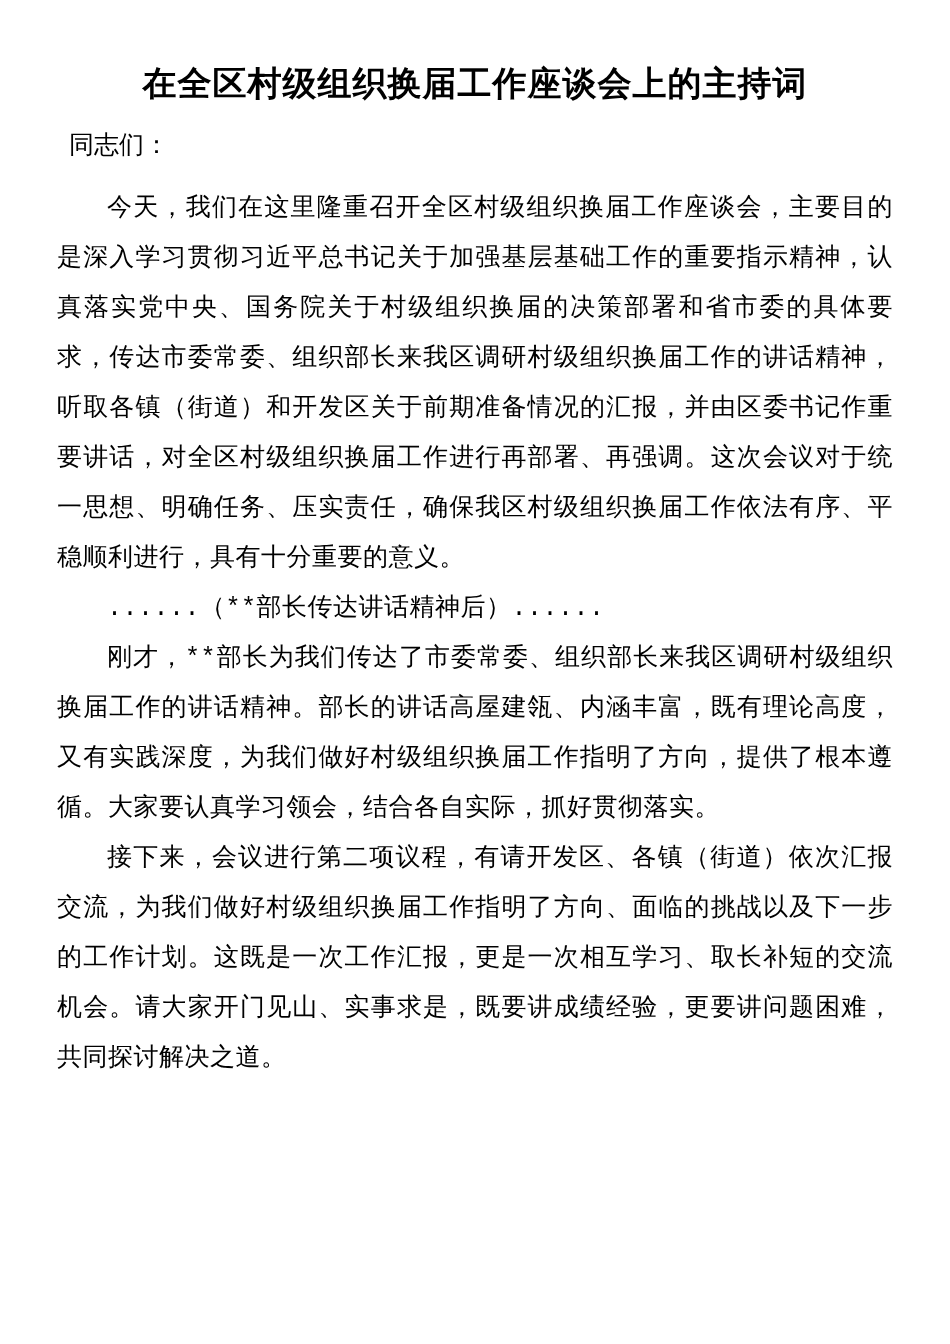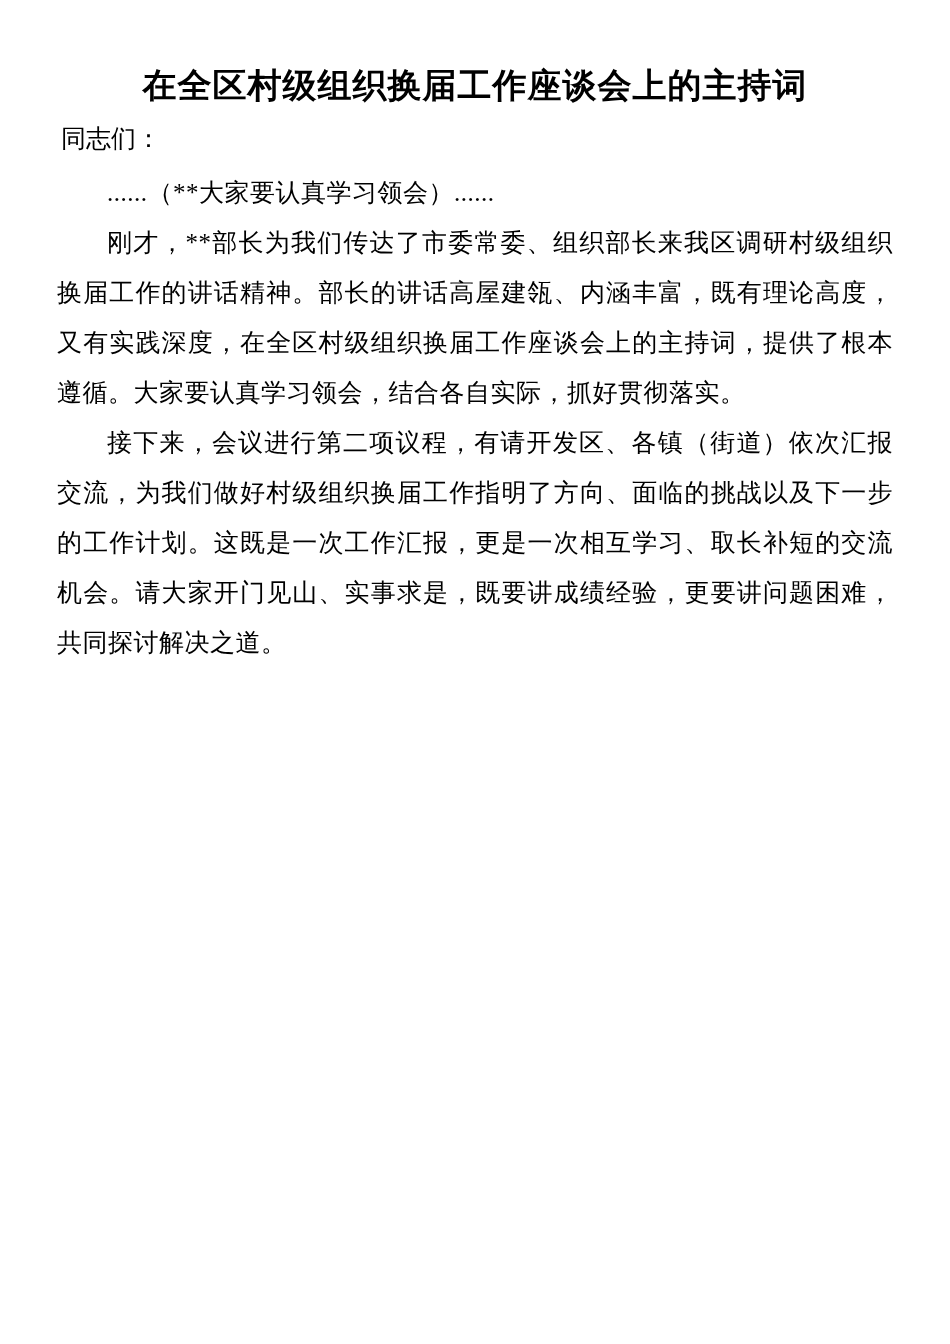--- a/index.html
+++ b/index.html
@@ -8,34 +8,34 @@
     background: #ffffff;
   }
   .page {
     position: relative;
     width: 950px;
     height: 1344px;
     margin: 0 auto;
     background: #ffffff;
     box-sizing: border-box;
     padding: 62px 57px 0 57px;
-    font-family: Liberation Serif, serif;
+    font-family: Liberation Mono, monospace;
     color: #000000;
     overflow: hidden;
   }
   .doc-title {
     margin: 0 0 2px 0;
     font-size: 34px;
     font-weight: 700;
     line-height: 48px;
     text-align: center;
     letter-spacing: 1px;
   }
   .salutation {
-    margin: 4px;
+    margin: 12px;
     font-size: 25px;
     line-height: 50px;
     text-align: left;
   }
   .para {
     margin: 0;
     font-size: 25px;
     line-height: 50px;
     text-align: justify;
     text-justify: inter-ideograph;
@@ -45,20 +45,21 @@
   }
 </style>
 </head>
 <body>
 
 <div class="page">
   <h1 class="doc-title">在全区村级组织换届工作座谈会上的主持词</h1>
 
   <p class="salutation">同志们：</p>
 
+  <p class="para">今天，我们在这里隆重召开全区村级组织换届工作座谈会，主要目的是深入学习贯彻习近平总书记关于加强基层基础工作的重要指示精神，认真落实党中央、国务院关于村级组织换届的决策部署和省市委的具体要求，传达市委常委、组织部长来我区调研村级组织换届工作的讲话精神，听取各镇（街道）和开发区关于前期准备情况的汇报，并由区委书记作重要讲话，对全区村级组织换届工作进行再部署、再强调。这次会议对于统一思想、明确任务、压实责任，确保我区村级组织换届工作依法有序、平稳顺利进行，具有十分重要的意义。</p>
 
 
-  <p class="para">......（**大家要认真学习领会）......</p>
+  <p class="para">......（**部长传达讲话精神后）......</p>
 
-  <p class="para">刚才，**部长为我们传达了市委常委、组织部长来我区调研村级组织换届工作的讲话精神。部长的讲话高屋建瓴、内涵丰富，既有理论高度，又有实践深度，在全区村级组织换届工作座谈会上的主持词，提供了根本遵循。大家要认真学习领会，结合各自实际，抓好贯彻落实。</p>
+  <p class="para">刚才，**部长为我们传达了市委常委、组织部长来我区调研村级组织换届工作的讲话精神。部长的讲话高屋建瓴、内涵丰富，既有理论高度，又有实践深度，为我们做好村级组织换届工作指明了方向，提供了根本遵循。大家要认真学习领会，结合各自实际，抓好贯彻落实。</p>
 
   <p class="para">接下来，会议进行第二项议程，有请开发区、各镇（街道）依次汇报交流，为我们做好村级组织换届工作指明了方向、面临的挑战以及下一步的工作计划。这既是一次工作汇报，更是一次相互学习、取长补短的交流机会。请大家开门见山、实事求是，既要讲成绩经验，更要讲问题困难，共同探讨解决之道。</p>
 </div>
 
 </body></html>

